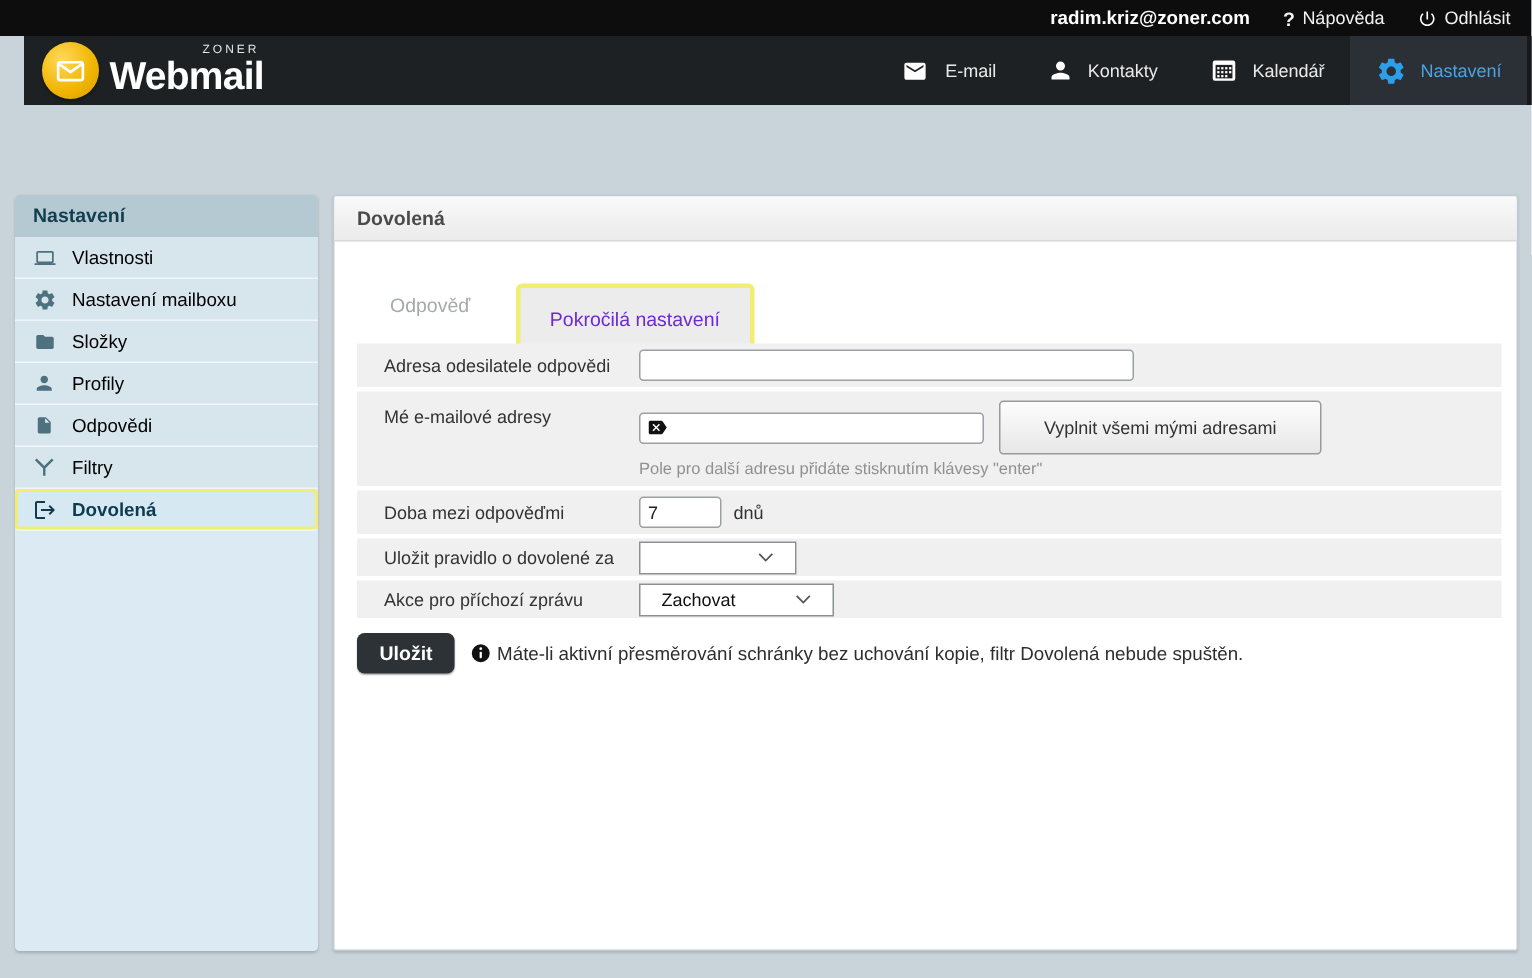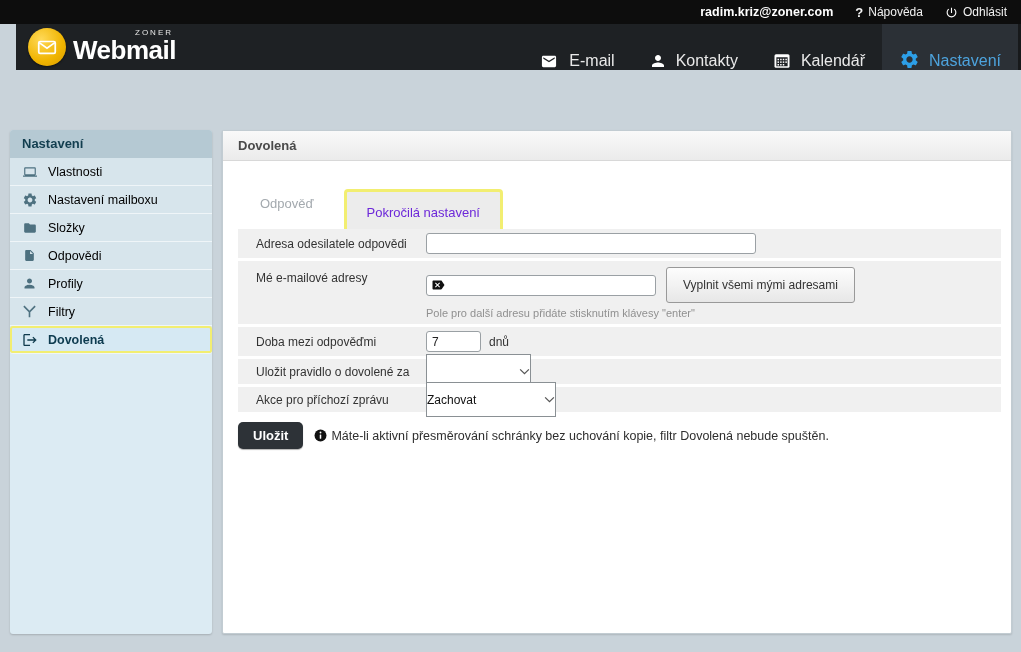--- a/index.html
+++ b/index.html
@@ -33,22 +33,22 @@
     width:38px; height:38px; border-radius:50%;
     background:radial-gradient(circle at 35% 30%, #ffd957, #f0b400 60%, #d89b00);
     display:flex; align-items:center; justify-content:center;
     box-shadow:0 1px 2px rgba(0,0,0,.5);
   }
   .brand-text { position:relative; margin-left:7px; color:#fff; }
   .brand-sub { position:absolute; top:-3px; left:62px; font-size:8px; letter-spacing:2px; color:#e6e6e6; }
   .brand-main { font-size:26px; font-weight:bold; letter-spacing:-0.5px; line-height:1; padding-top:6px;}
   .nav-items { margin-left:auto; display:flex; align-items:stretch; }
   .nav-item {
-    display:flex; align-items:flex-end; gap:9px; padding:0 17px;
-    color:#e9e9e9; font-size:16px; cursor:pointer;
+    display:flex; align-items:center; gap:9px; padding:0 17px;
+    color:#e9e9e9; font-size:12px; cursor:pointer;
   }
   .nav-item.active { background:#2b3036; color:#4da3dd; }
   .nav-corner {
     width:19px; background:#17191b; display:flex; align-items:center; justify-content:center;
     color:#7c8185; font-size:8px; cursor:pointer;
   }
 
   
   .sidebar {
     position:absolute; left:10px; top:130px; width:202px; height:504px;
@@ -108,30 +108,30 @@
   .txt.w-sm { width:55px; }
   .tagged-input {
     width:230px; height:21px; border:1px solid #9aa0a4; border-radius:3px; background:#fff;
     display:flex; align-items:center; padding:0 4px; gap:4px;
   }
   .tagged-input input {
     border:none; outline:none; flex:1; height:17px; font-size:12px;
     font-family:"Liberation Sans", sans-serif; background:transparent;
   }
   .mini-btn {
-    margin-left:10px; height:36px; padding:0 16px;
+    margin-left:10px; height:36px; padding:0 29px;
     background:linear-gradient(#fdfdfd,#e7e7e7); border:1px solid #999; border-radius:3px;
     font-family:"Liberation Sans", sans-serif; font-size:12px; color:#333; cursor:pointer;
   }
   .hint { font-size:11px; color:#909090; margin-top:4px; }
   .suffix { font-size:12px; color:#333; margin-left:8px; }
   .select {
-    height:35px; background:#fff; border:1px solid #8a9094;
+    height:22px; background:#fff; border:1px solid #8a9094;
     display:flex; align-items:center; justify-content:space-between;
-    padding:0 0; font-size:12px; color:#111; cursor:pointer;
+    padding:0 14px; font-size:12px; color:#111; cursor:pointer;
   }
   .sel-1 { width:105px; } .sel-2 { width:130px; }
 
   .actions {
     position:absolute; top:291px; left:15px; display:flex; align-items:center;
   }
   .save-btn {
     background:#2d3237; color:#fff; font-weight:bold; font-size:13px;
     font-family:"Liberation Sans", sans-serif;
     border:none; border-radius:5px; padding:6px 15px; cursor:pointer;
@@ -250,34 +250,34 @@
     <span class="ic">
       <svg width="16" height="14" viewBox="0 0 24 24" fill="#4e7180">
           <path d="M10 4H4c-1.1 0-1.99.9-1.99 2L2 18c0 1.1.9 2 2 2h16c1.1 0 2-.9 2-2V8c0-1.1-.9-2-2-2h-8l-2-2z"></path>
         </svg>
     </span>
     <span>Složky</span>
   </div>
 
   <div class="side-item">
     <span class="ic">
+      <svg width="15" height="15" viewBox="0 0 24 24" fill="#4e7180">
+          <path d="M12 12c2.21 0 4-1.79 4-4s-1.79-4-4-4-4 1.79-4 4 1.79 4 4 4zm0 2c-2.67 0-8 1.34-8 4v2h16v-2c0-2.66-5.33-4-8-4z"></path>
+        </svg>
+    </span>
+    <span>Profily</span>
+  </div>
+
+  <div class="side-item">
+    <span class="ic">
       <svg width="13" height="15" viewBox="0 0 24 24" fill="#4e7180">
           <path d="M6 2c-1.1 0-1.99.9-1.99 2L4 20c0 1.1.89 2 1.99 2H18c1.1 0 2-.9 2-2V8l-6-6H6zm7 7V3.5L18.5 9H13z"></path>
         </svg>
     </span>
     <span>Odpovědi</span>
-  </div>
-
-  <div class="side-item">
-    <span class="ic">
-      <svg width="15" height="15" viewBox="0 0 24 24" fill="#4e7180">
-          <path d="M12 12c2.21 0 4-1.79 4-4s-1.79-4-4-4-4 1.79-4 4 1.79 4 4 4zm0 2c-2.67 0-8 1.34-8 4v2h16v-2c0-2.66-5.33-4-8-4z"></path>
-        </svg>
-    </span>
-    <span>Profily</span>
   </div>
 
   <div class="side-item">
     <span class="ic">
       <svg width="15" height="15" viewBox="0 0 24 24" fill="none" stroke="#4e7180" stroke-width="2.6">
           <path d="M3 3.5l9 9 9-9M12 12.5V21"></path>
         </svg>
     </span>
     <span>Filtry</span>
   </div>

